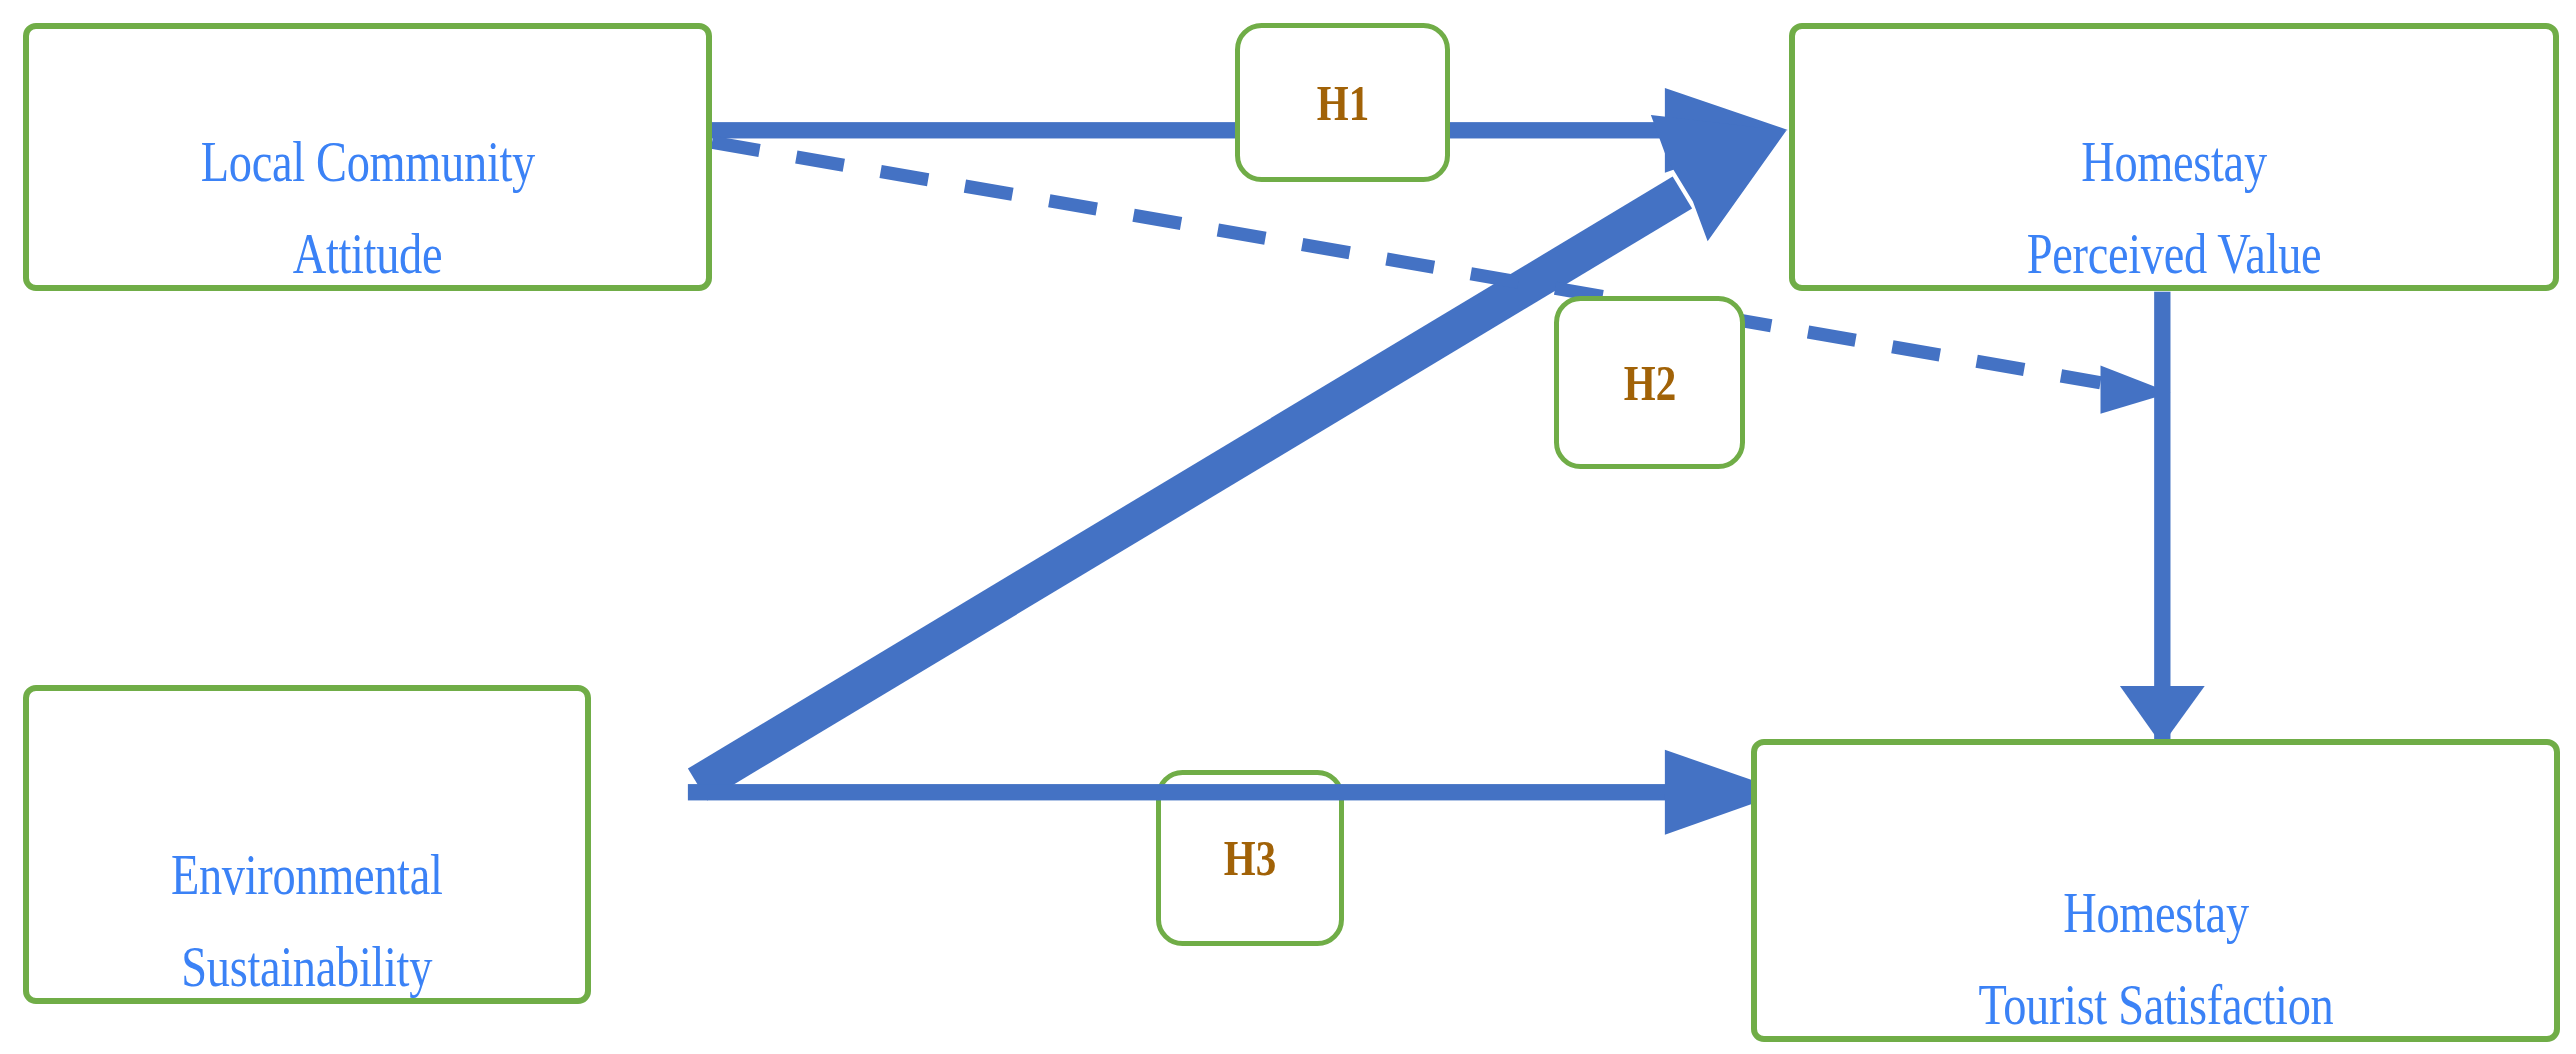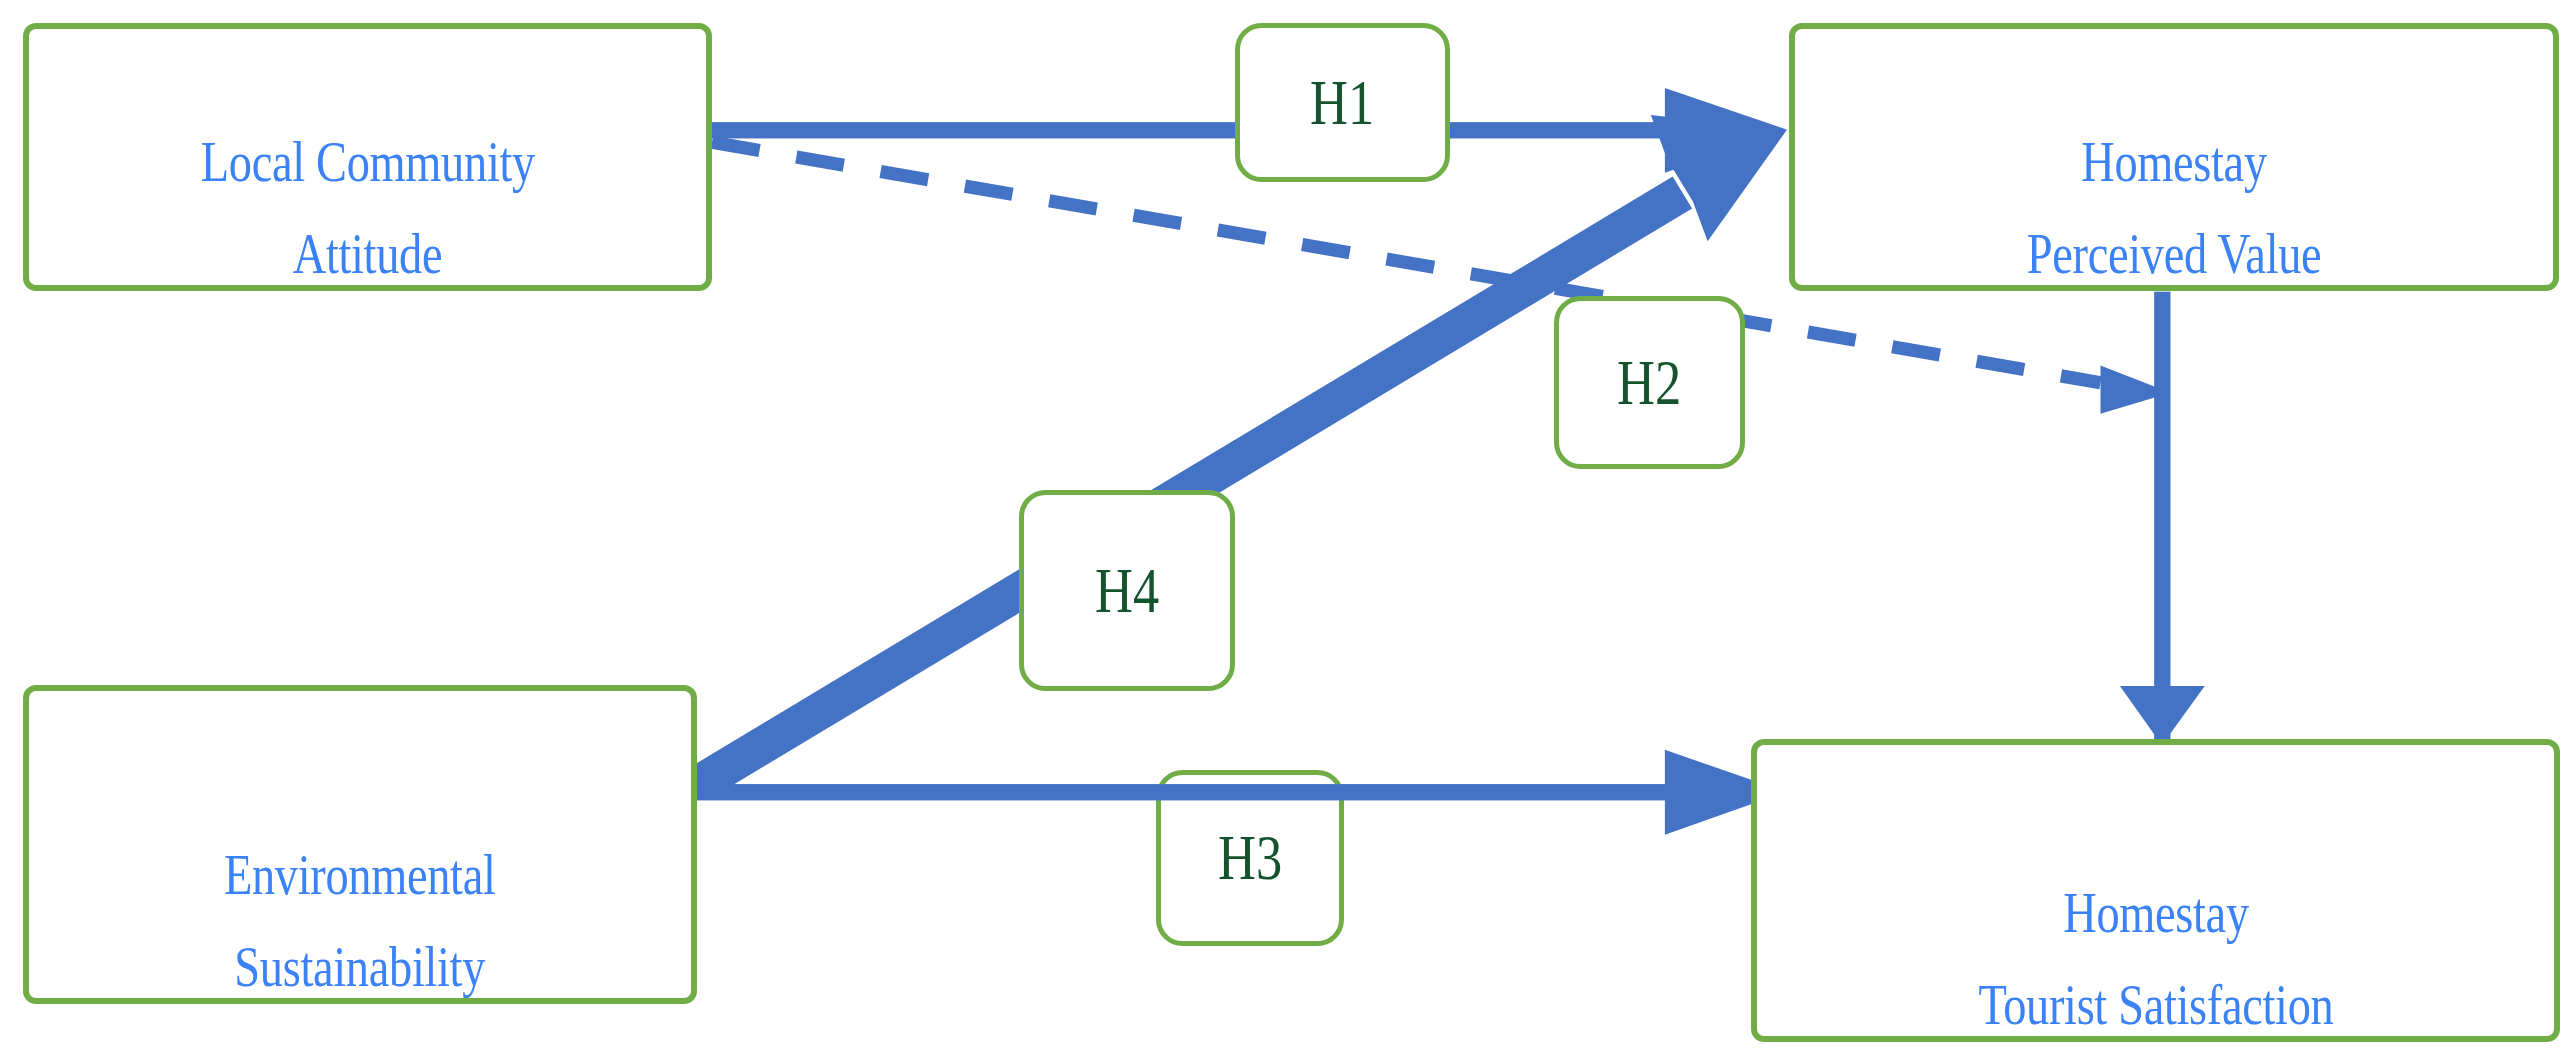--- a/index.html
+++ b/index.html
@@ -50,37 +50,38 @@
     transform: scaleX(0.80);
     transform-origin: center center;
   }
   .node .line + .line {
     margin-top: 31px;
   }
 
   
   #node-local-community-attitude   { left: 23px;   top: 23px;   width: 689px;  height: 268px; }
   #node-homestay-perceived-value   { left: 1789px; top: 23px;   width: 770px;  height: 268px; }
-  #node-environmental-sustainability { left: 23px; top: 685px;  width: 674px;  height: 319px; }
+  #node-environmental-sustainability { left: 23px; top: 685px;  width: 568px;  height: 319px; }
   #node-homestay-tourist-satisfaction { left: 1751px; top: 739px; width: 809px; height: 303px; }
 
   
   .hyp {
     position: absolute;
     box-sizing: border-box;
     background: #ffffff;
     border: 5.4px solid #70AD47;
     border-radius: 26.5px;
     display: flex;
     align-items: center;
     justify-content: center;
-    color: #14532d;
+    color: #a16207;
     font-family: "Liberation Serif", "DejaVu Serif", serif;
-    font-size: 64px;
+    font-size: 50px;
     line-height: 1;
+    font-weight: bold;
   }
   .hyp span {
     display: block;
     transform: scaleX(0.82);
     transform-origin: center center;
   }
   
   .hyp.front { z-index: 3; }
   .hyp.behind { z-index: 0; }
 
@@ -148,19 +149,16 @@
   </div>
 
   <div class="hyp front" id="hyp-h2">
     <span>H2</span>
   </div>
 
   <div class="hyp behind" id="hyp-h3">
     <span>H3</span>
   </div>
 
-  <div class="hyp front" id="hyp-h4">
-    <span>H4</span>
-  </div>
 
 
 </div>
 
 
 </body></html>

